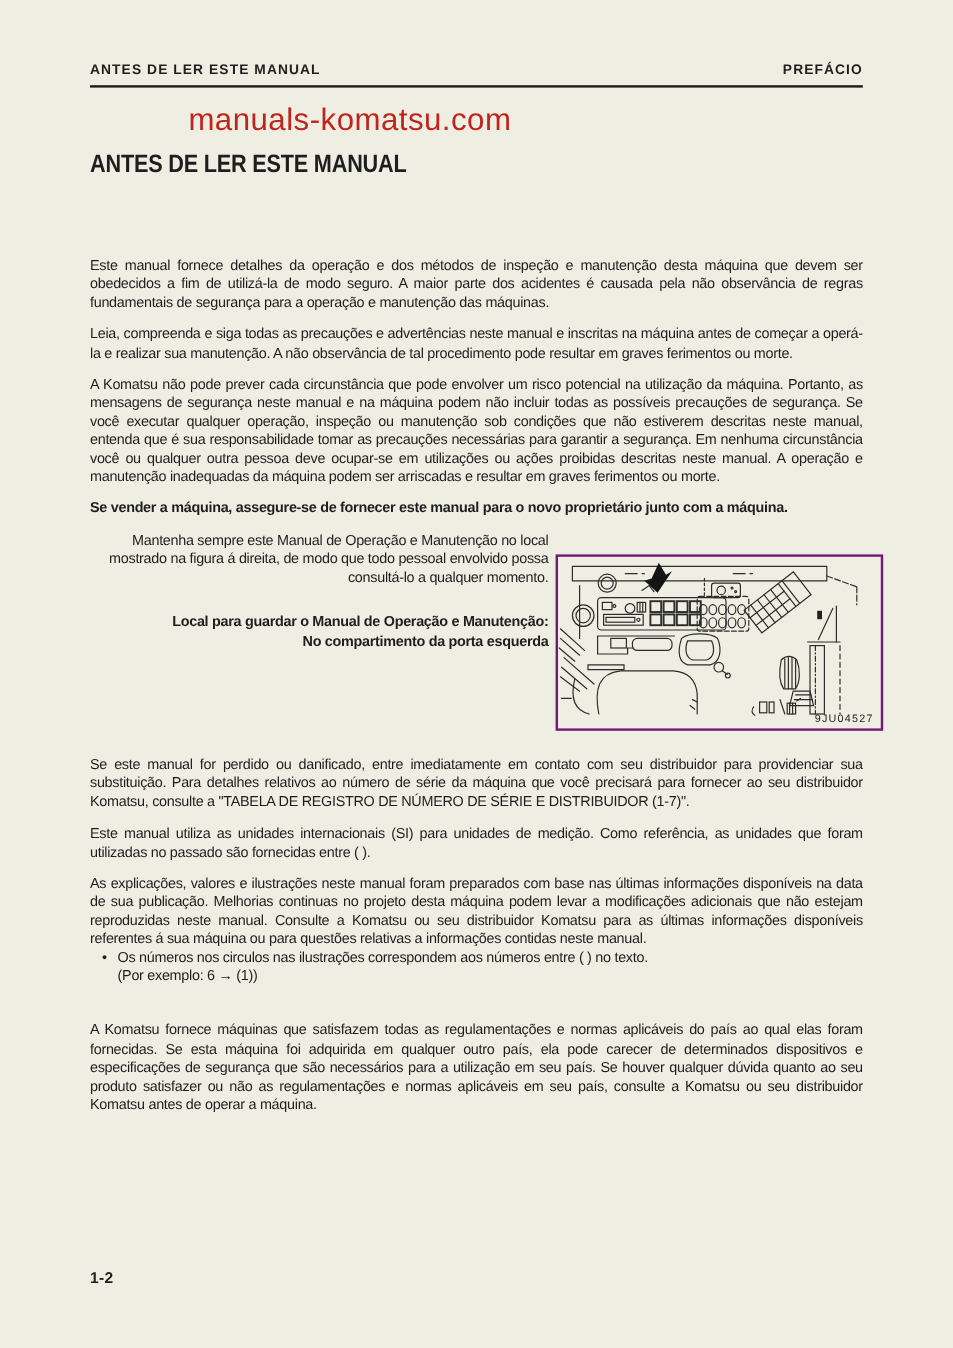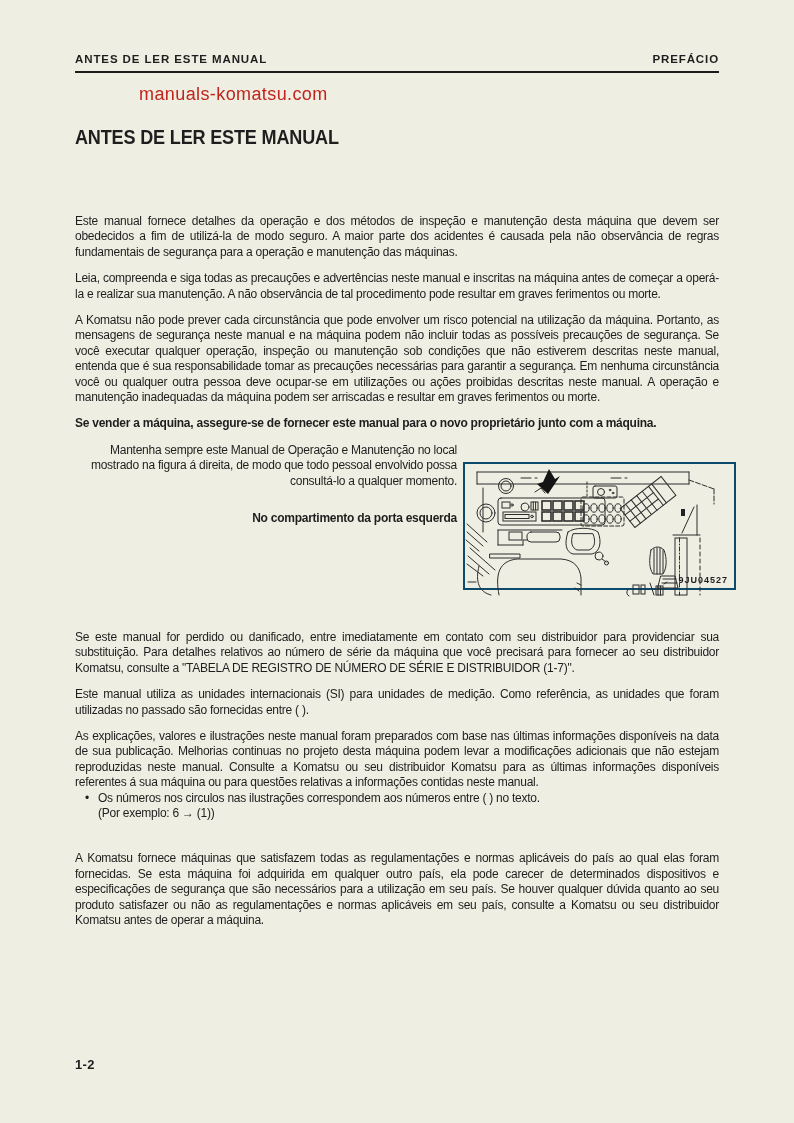--- a/index.html
+++ b/index.html
@@ -12,39 +12,39 @@
     overflow:hidden;
   }
   .page{position:absolute;left:0;top:0;width:794px;height:1123px;}
 
   
   .hdr{position:absolute;left:75px;top:53px;width:644px;display:flex;justify-content:space-between;align-items:baseline;}
   .hdr .h-left,.hdr .h-right{font-size:11.5px;font-weight:bold;letter-spacing:0.9px;}
   .hdr-rule{position:absolute;left:75px;top:71px;width:644px;height:2px;background:#1c1c1c;}
 
   
-  .watermark{position:absolute;left:139px;top:84px;font-size:18px;letter-spacing:0.4px;color:#c0241c;}
+  .watermark{position:absolute;left:157px;top:84px;font-size:26px;letter-spacing:0.4px;color:#c0241c;}
 
   
   .big-title{position:absolute;left:75px;top:125px;font-size:21px;font-weight:bold;letter-spacing:-0.2px;
     transform:scaleX(0.86);transform-origin:left center;white-space:nowrap;}
 
   
   .body-col{position:absolute;left:75px;top:166px;width:644px;margin-top:48px;}
   .para{font-size:12px;line-height:15.4px;letter-spacing:-0.25px;text-align:justify;margin:0 0 11px 0;}
   .para.single{text-align:left;font-weight:bold;}
 
   
   .figure-row{position:relative;height:187px;margin-top:8px;}
   .fig-text{width:382px;}
   .fig-text .para{text-align:right;margin:0;}
   .loc-block{margin-top:22px;}
   .loc-line2{padding-left:80px;}
 
-  .figure-box{position:absolute;left:388px;top:19px;width:273px;height:128px;border:2px solid #0c4a6e;background:#efeee2;box-sizing:border-box;font-weight:bold;}
+  .figure-box{position:absolute;left:388px;top:19px;width:273px;height:147px;border:2px solid #701a75;background:#efeee2;box-sizing:border-box;}
   .fig-code{position:absolute;right:6px;bottom:3px;font-size:9px;letter-spacing:1px;color:#1e1e1e;}
   .figure-box svg{position:absolute;left:0;top:0;}
 
   
   .note-line{display:flex;font-size:12px;line-height:15.4px;letter-spacing:-0.25px;margin:0;}
   .note-bullet{width:13px;padding-left:10px;flex:none;}
   .note-example{padding-left:23px;font-size:12px;line-height:15.4px;letter-spacing:-0.25px;}
 
   .final-para{margin-top:30px;}
 
@@ -70,20 +70,21 @@
 
     <p class="para">Este manual fornece detalhes da operação e dos métodos de inspeção e manutenção desta máquina que devem ser obedecidos a fim de utilizá-la de modo seguro. A maior parte dos acidentes é causada pela não observância de regras fundamentais de segurança para a operação e manutenção das máquinas.</p>
     <p class="para">Leia, compreenda e siga todas as precauções e advertências neste manual e inscritas na máquina antes de começar a operá-la e realizar sua manutenção. A não observância de tal procedimento pode resultar em graves ferimentos ou morte.</p>
     <p class="para">A Komatsu não pode prever cada circunstância que pode envolver um risco potencial na utilização da máquina. Portanto, as mensagens de segurança neste manual e na máquina podem não incluir todas as possíveis precauções de segurança. Se você executar qualquer operação, inspeção ou manutenção sob condições que não estiverem descritas neste manual, entenda que é sua responsabilidade tomar as precauções necessárias para garantir a segurança. Em nenhuma circunstância você ou qualquer outra pessoa deve ocupar-se em utilizações ou ações proibidas descritas neste manual. A operação e manutenção inadequadas da máquina podem ser arriscadas e resultar em graves ferimentos ou morte.</p>
     <p class="para single">Se vender a máquina, assegure-se de fornecer este manual para o novo proprietário junto com a máquina.</p>
 
     <div class="figure-row">
       <div class="fig-text">
         <p class="para">Mantenha sempre este Manual de Operação e Manutenção no local mostrado na figura á direita, de modo que todo pessoal envolvido possa consultá-lo a qualquer momento.</p>
         <div class="loc-block">
+          <div class="para single">Local para guardar o Manual de Operação e Manutenção:</div>
           <div class="para single loc-line2">No compartimento da porta esquerda</div>
         </div>
       </div>
 
       <div class="figure-box">
         <svg width="269" height="143" viewBox="0 0 269 143">
           <g stroke="#2d2d2d" stroke-width="1" fill="none" stroke-linecap="round">
 
             <path d="M12,8 H224 M12,20 H224 M12,8 V20 M224,8 V20"></path>
             <path d="M224,16 L249,25 M249,25 V40" stroke-dasharray="5,2"></path>

